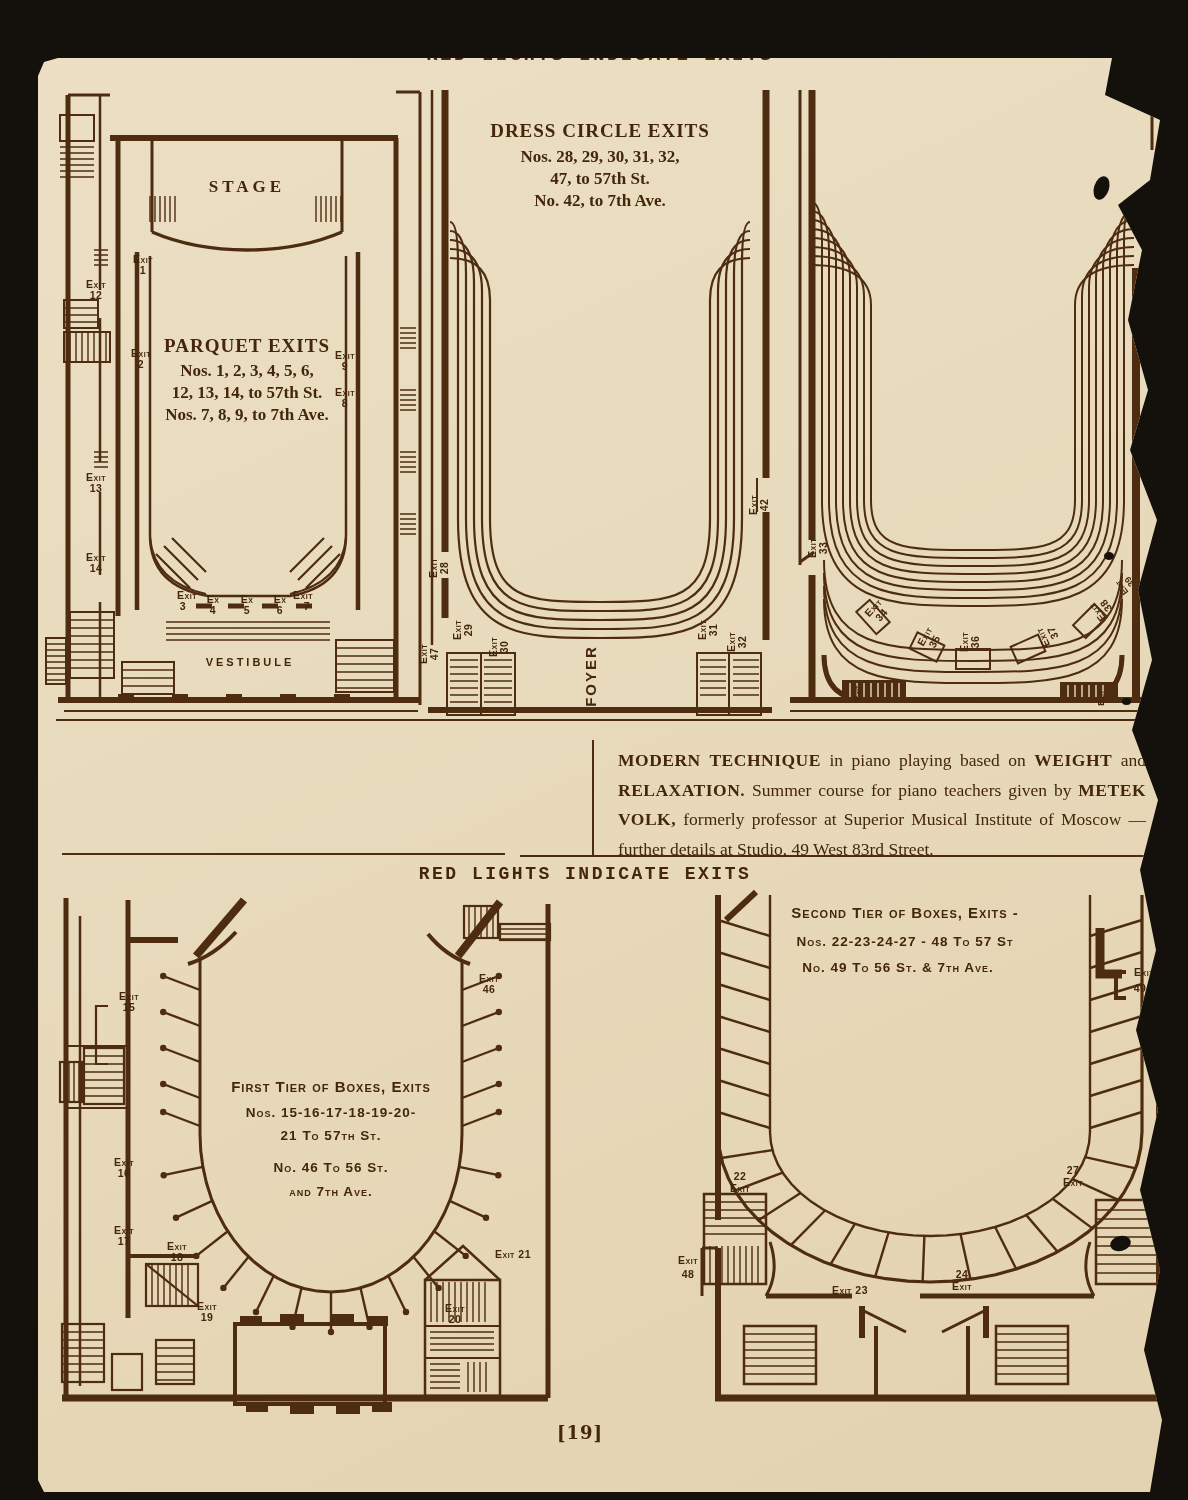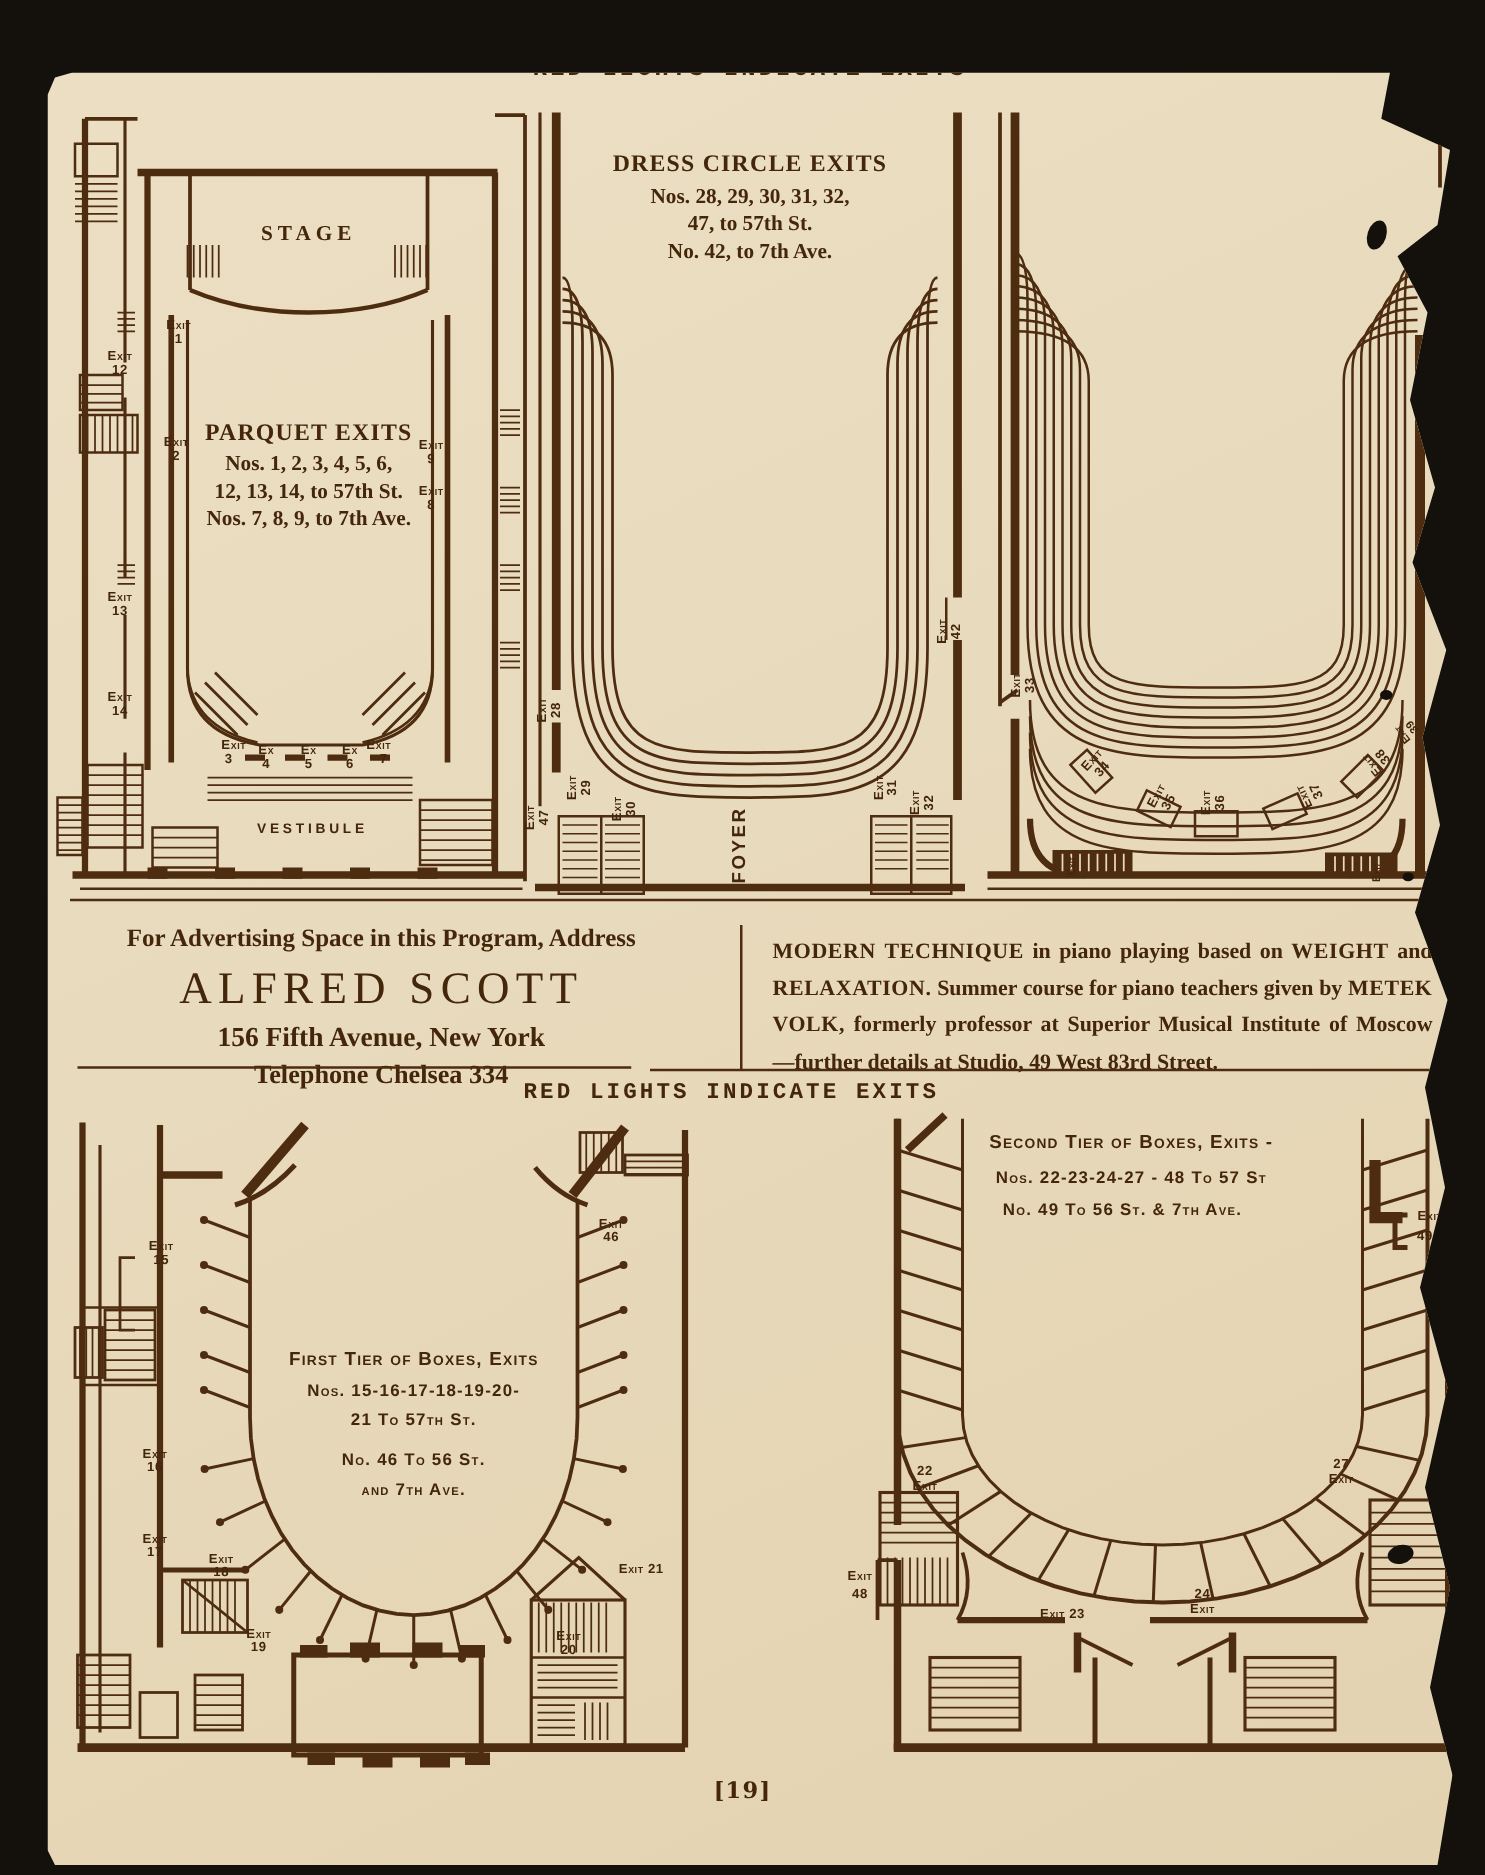--- a/index.html
+++ b/index.html
@@ -32,21 +32,20 @@
   .hand-t{font:bold 15px "Liberation Sans",sans-serif;font-variant:small-caps;letter-spacing:1px;text-anchor:middle;}
   .hand-l{font:bold 13.5px "Liberation Sans",sans-serif;font-variant:small-caps;letter-spacing:1px;text-anchor:middle;}
   .ad-left{color:#44260b;text-align:center;}
   .ad-l1{font-size:20px;font-weight:bold;}
   .ad-name{font-size:36px;letter-spacing:5px;margin-top:6px;}
   .ad-l3{font-size:22px;font-weight:bold;margin-top:6px;}
   .ad-l4{font-size:21px;font-weight:bold;margin-top:4px;}
   .ad-right{
     color:#44260b;font-size:17.5px;line-height:29.5px;text-align:justify;
     font-family:"Liberation Serif",serif;
-    font-weight:bold;
   }
   .ad-right b{letter-spacing:.5px;}
   .vrule{position:absolute;width:2px;background:#4e2c10;}
   .hrule{position:absolute;height:2px;background:#4e2c10;}
   .pagenum{
     font-family:"DejaVu Serif","Liberation Serif",serif;font-weight:bold;
     font-size:18px;color:#44260b;letter-spacing:1px;text-align:center;
   }
 </style>
 </head>
@@ -294,26 +293,20 @@
           </g>
         <g transform="rotate(-90 1104 698)">
             <text class="xs" x="1104" y="698">Exit</text>
           </g>
       </g>
     </g>
 
     <path class="ink" stroke-width="2" d="M56,720H1152"></path>
   </svg>
 
-  <div class="abs ad-left" style="left:70px;top:740px;width:470px;">
-    <div class="ad-l1">For Advertising Space in this Program, Address</div>
-    <div class="ad-name">ALFRED SCOTT</div>
-    <div class="ad-l3">156 Fifth Avenue, New York</div>
-    <div class="ad-l4">Telephone Chelsea 334</div>
-  </div>
 
   <div class="abs ad-right" style="left:618px;top:746px;width:528px;">
     <b>MODERN TECHNIQUE</b><span> in piano playing based on </span><b>WEIGHT</b><span> and </span><b>RELAXATION.</b><span> Summer course for piano teachers given by </span><b>METEK VOLK,</b><span> formerly professor at Superior Musical Institute of Moscow —further details at Studio, 49 West 83rd Street.</span>
   </div>
 
   <div class="vrule" style="left:592px;top:740px;height:116px;"></div>
   <div class="hrule" style="left:62px;top:853px;width:443px;"></div>
   <div class="hrule" style="left:520px;top:855px;width:628px;"></div>
 
   <div class="abs h-serif" style="left:20px;top:864px;width:1130px;font-size:18px;">RED LIGHTS INDICATE EXITS</div>
@@ -516,19 +509,19 @@
           <text class="xl" x="1073" y="306">Exit</text>
         <text class="xl" x="688" y="384">Exit</text>
           <text class="xl" x="688" y="398">48</text>
         <text class="xl" x="850" y="414">Exit 23</text>
         <text class="xl" x="962" y="398">24</text>
           <text class="xl" x="962" y="410">Exit</text>
       </g>
     </g>
   </svg>
 
-  <div class="abs pagenum" style="left:554px;top:1422px;width:80px;">[19]</div>
+  <div class="abs pagenum" style="left:540px;top:1422px;width:80px;">[19]</div>
 </div>
 
 <div class="hole" style="left:1094px;top:176px;width:15px;height:24px;transform:rotate(18deg);"></div>
 <div class="hole" style="left:1104px;top:552px;width:10px;height:8px;"></div>
 <div class="hole" style="left:1110px;top:1236px;width:21px;height:15px;transform:rotate(-14deg);"></div>
 <div class="hole" style="left:1122px;top:698px;width:9px;height:7px;"></div>
 
 </body></html>

